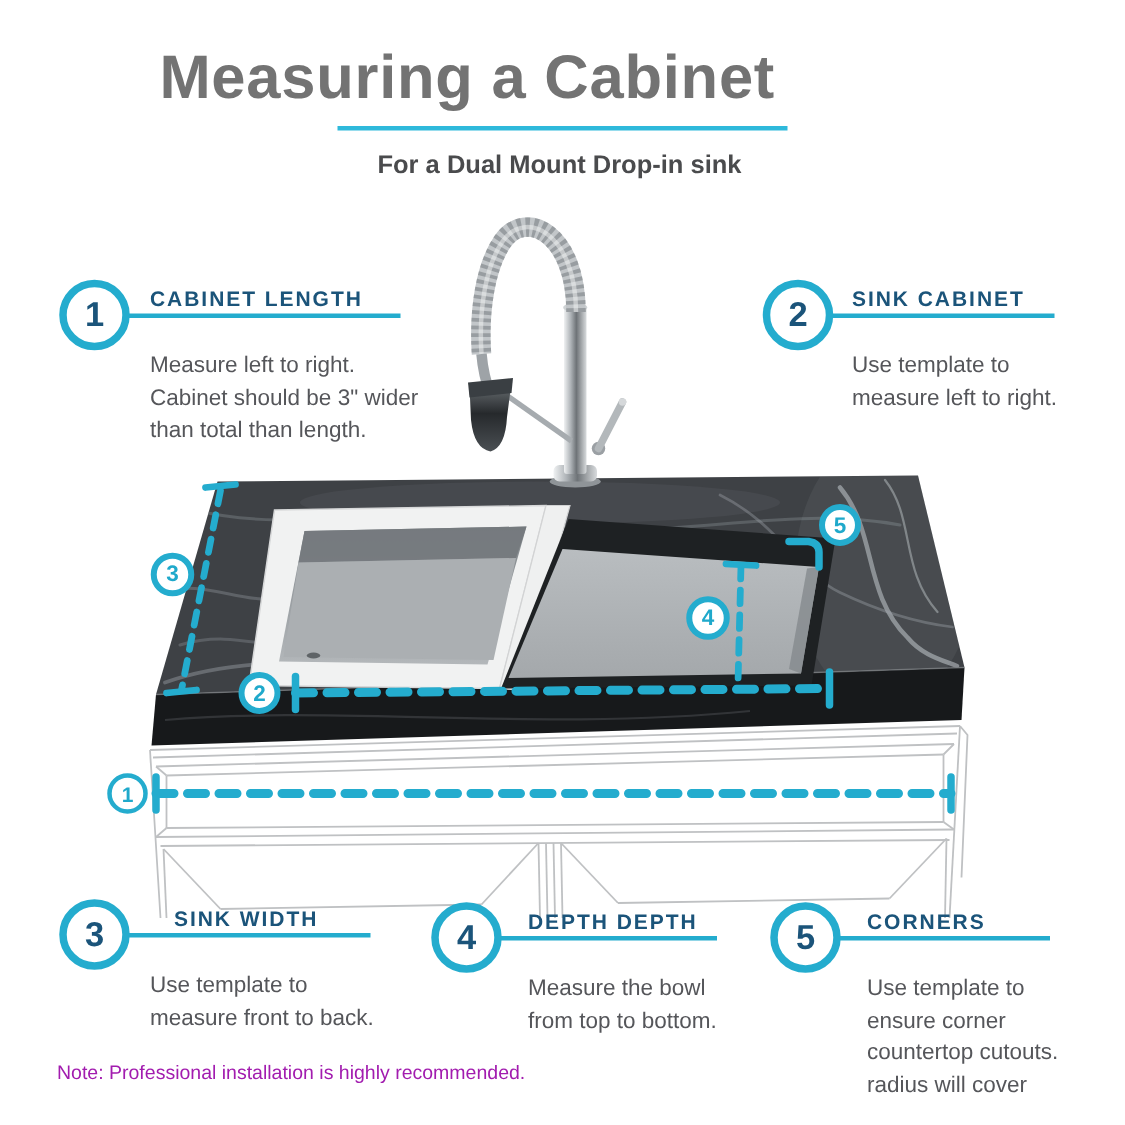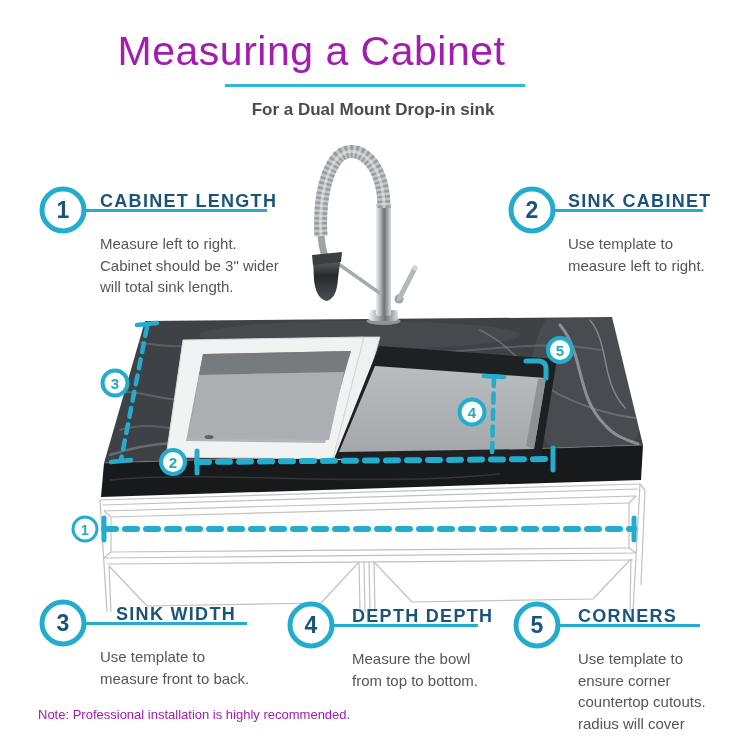--- a/index.html
+++ b/index.html
@@ -1,32 +1,32 @@
 <!DOCTYPE html>
 <html><head>
 <meta charset="utf-8">
 <style>
   html,body{margin:0;padding:0;background:#ffffff;}
   #canvas{position:relative;width:750px;height:750px;background:#ffffff;overflow:hidden;
           font-family:"Liberation Sans", sans-serif;}
   .abs{position:absolute;}
   
-  .title{width:623px;text-align:center;top:28px;left:0;font-size:41px;font-weight:normal;
-         color:#a21caf;letter-spacing:0.5px;}
+  .title{width:623px;text-align:center;top:28px;left:0;font-size:41px;font-weight:bold;
+         color:#737373;letter-spacing:0.5px;}
   .title-underline{left:225px;top:84px;width:300px;height:3px;background:#2EB9DB;}
   .subtitle{width:746px;text-align:center;top:100px;left:0;font-size:17px;font-weight:bold;color:#4A4B4D;}
   
   .c-circle{box-sizing:border-box;width:47px;height:47px;border:5px solid #24ACCE;border-radius:50%;
             background:#fff;color:#1B547A;font-size:23px;font-weight:bold;display:flex;
             align-items:center;justify-content:center;transform:translate(-50%,-50%);z-index:6;}
   
   .d-circle{box-sizing:border-box;border:4px solid #24ACCE;border-radius:50%;background:#fff;
             color:#1FA9CB;font-weight:bold;display:flex;align-items:center;justify-content:center;
             transform:translate(-50%,-50%);z-index:6;}
-  .c-title{font-size:18px;font-weight:bold;letter-spacing:1.3px;color:#1B547A;white-space:nowrap;z-index:5;}
+  .c-title{font-size:14px;font-weight:bold;letter-spacing:1.3px;color:#1B547A;white-space:nowrap;z-index:5;}
   .c-rule{height:3px;background:#24ACCE;z-index:4;}
   .c-body{z-index:5;margin-top:16px;}
   .c-body div{font-size:15px;color:#55565A;line-height:21.5px;white-space:nowrap;}
   .note{font-size:13px;color:#a21caf;white-space:nowrap;}
   svg{position:absolute;left:0;top:0;z-index:1;}
 </style>
 </head>
 <body>
 
 <div id="canvas">
@@ -172,21 +172,21 @@
   <div class="abs subtitle">For a Dual Mount Drop-in sink</div>
 
   <div class="abs c-circle" style="left:63px;top:210px;">
     <span>1</span>
   </div>
   <div class="abs c-rule" style="left:86px;top:209px;width:181px;"></div>
   <div class="abs c-title" style="left:100px;top:191px;">CABINET LENGTH</div>
   <div class="abs c-body" style="left:100px;top:217px;">
     <div>Measure left to right.</div>
     <div>Cabinet should be 3" wider</div>
-    <div>will total sink length.</div>
+    <div>than total than length.</div>
   </div>
 
   <div class="abs c-circle" style="left:532px;top:210px;">
     <span>2</span>
   </div>
   <div class="abs c-rule" style="left:555px;top:209px;width:148px;"></div>
   <div class="abs c-title" style="left:568px;top:191px;">SINK CABINET</div>
   <div class="abs c-body" style="left:568px;top:217px;">
     <div>Use template to</div>
     <div>measure left to right.</div>

